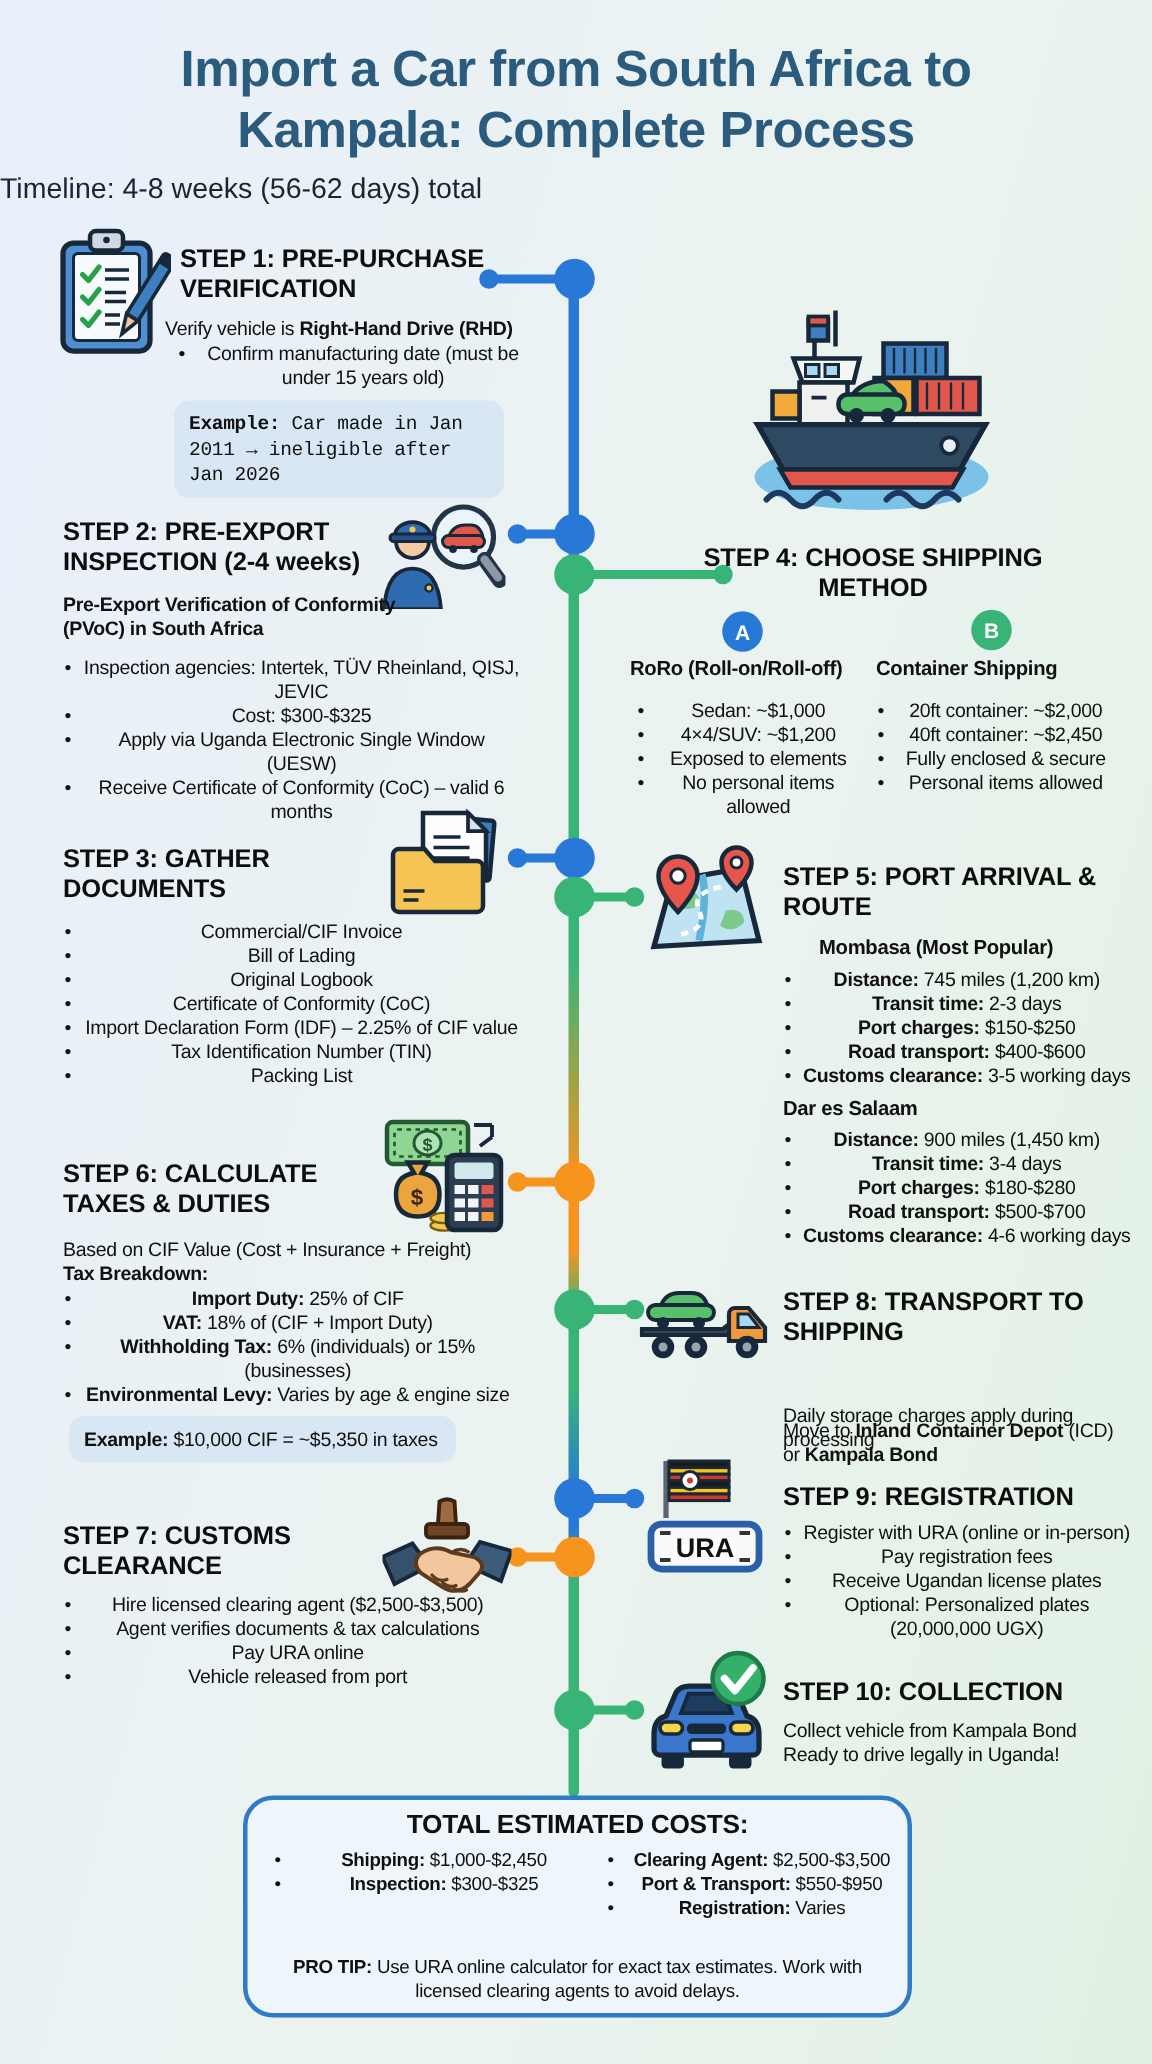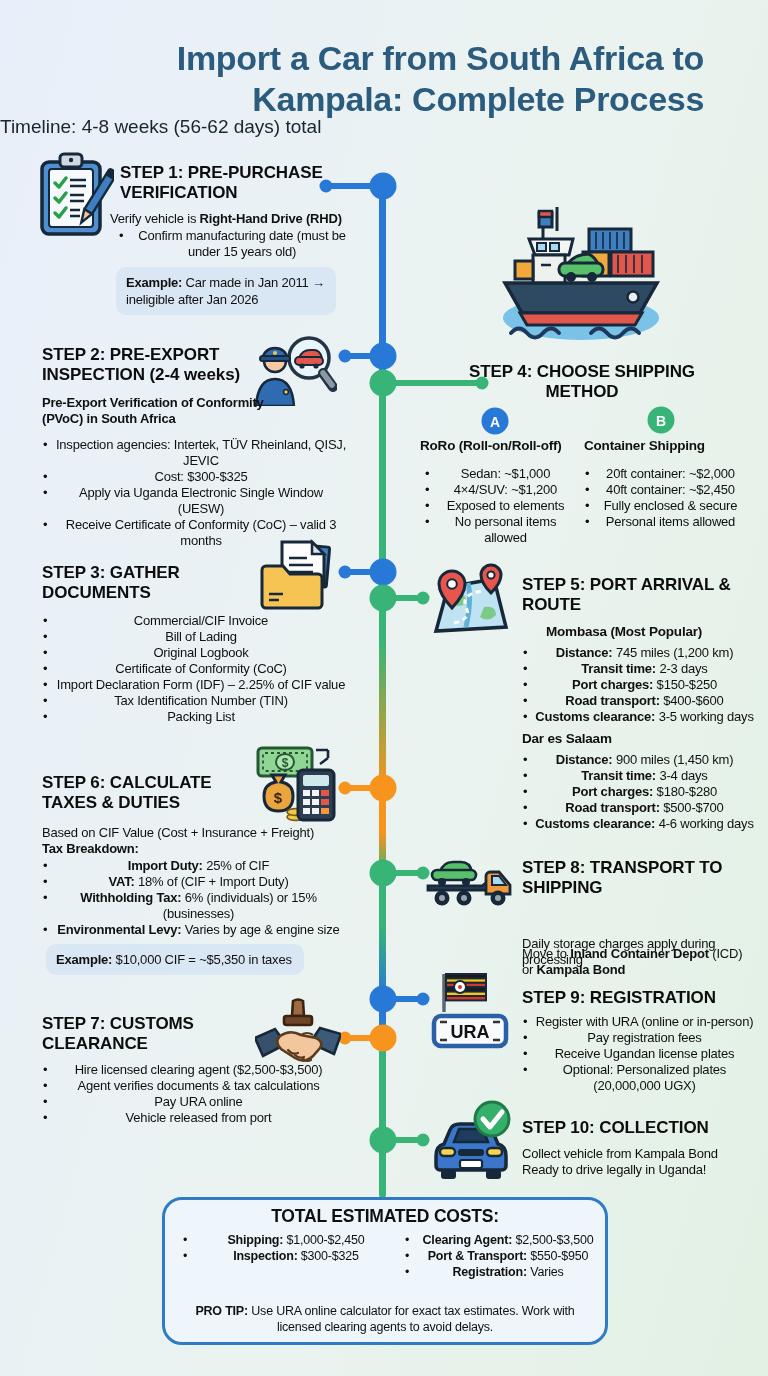--- a/index.html
+++ b/index.html
@@ -1,20 +1,20 @@
 <!DOCTYPE html>
 <html><head>
 <meta charset="utf-8">
 <style>
   html,body{margin:0;padding:0;}
   #canvas{position:relative;width:768px;height:1376px;overflow:hidden;
     background:linear-gradient(105deg,#e9effa 0%,#ebf3f0 55%,#e2f1e4 100%);
     font-family:"Liberation Sans",sans-serif;color:#101010;}
   .abs{position:absolute;}
-  .title{width:640px;left:64px;top:38px;text-align:right;font-size:34px;font-weight:bold;
+  .title{width:640px;left:64px;top:26px;text-align:center;font-size:34px;font-weight:bold;
     color:#2b5b7d;line-height:1.2;letter-spacing:-0.3px;}
   .subtitle{width:100%;left:0;top:116px;font-size:19px;color:#17262f;}
   .sh{font-size:17px;font-weight:bold;line-height:1.18;letter-spacing:-0.1px;color:#0d0d0d;}
   .body13{font-size:13px;line-height:16px;letter-spacing:-0.2px;margin:0;}
   .bl{list-style:none;margin:0;padding:0;font-size:13px;line-height:16px;letter-spacing:-0.2px;text-align:center;}
   .bl li{position:relative;padding-left:13px;}
   .bl li::before{content:"•";position:absolute;left:1px;top:0;}
   .ex-box{background:#d9e6f3;border-radius:10px;padding:7px 10px;font-size:13px;line-height:17px;letter-spacing:-0.2px;}
   .tl-line{left:379px;top:185px;width:7px;height:1013px;border-radius:4px;
     background:linear-gradient(180deg,
@@ -93,21 +93,21 @@
         <rect x="55" y="16" width="9" height="8" rx="2" fill="#16283a"></rect>
         <polygon points="55,64 64,64 59.5,77" fill="#f2c79a" stroke="#16283a" stroke-width="2.4"></polygon>
       </g>
     </svg>
   </div>
   <div class="abs sh" style="left:120px;top:163px;width:215px;">STEP 1: PRE-PURCHASE VERIFICATION</div>
   <p class="abs body13" style="left:110px;top:211px;width:245px;"><span>Verify vehicle is </span><b>Right-Hand Drive (RHD)</b></p>
   <ul class="abs bl" style="left:118px;top:228px;width:235px;">
     <li>Confirm manufacturing date (must be under 15 years old)</li>
   </ul>
-  <div class="abs ex-box" style="left:116px;top:267px;width:200px;"><b>Example:</b><span> Car made in Jan 2011 → ineligible after Jan 2026</span></div>
+  <div class="abs ex-box" style="left:116px;top:267px;width:200px;font-family:Liberation Mono, monospace;"><b>Example:</b><span> Car made in Jan 2011 → ineligible after Jan 2026</span></div>
 
   <div class="abs" style="left:497px;top:203px;">
     <svg width="168" height="142" viewBox="0 0 168 142">
       <ellipse cx="84" cy="115" rx="78" ry="22" fill="#7ac2e8"></ellipse>
       <path d="M46 8 v32 M60 4 v24" stroke="#16283a" stroke-width="3"></path>
       <rect x="42" y="10" width="13" height="14" fill="#3e7fc1" stroke="#16283a" stroke-width="3"></rect>
       <rect x="42" y="8" width="13" height="6" fill="#e2574c" stroke="#16283a" stroke-width="2.5"></rect>
       <polygon points="32,36 76,36 72,52 38,52" fill="#f4f6f4" stroke="#16283a" stroke-width="3"></polygon>
       <rect x="40" y="40" width="9" height="8" fill="#a9d9f0" stroke="#16283a" stroke-width="2"></rect>
       <rect x="53" y="40" width="9" height="8" fill="#a9d9f0" stroke="#16283a" stroke-width="2"></rect>
@@ -147,21 +147,21 @@
       <circle cx="22" cy="19" r="2" fill="#f2c94c"></circle>
       <path d="M3 72 q2 -27 19 -27 q17 0 19 27 z" fill="#2f6bb0" stroke="#16283a" stroke-width="2.5"></path>
       <circle cx="33" cy="58" r="2.4" fill="#f2c94c" stroke="#16283a" stroke-width="1.5"></circle>
     </svg>
   </div>
   <p class="abs body13" style="left:42px;top:395px;width:245px;font-weight:bold;">Pre-Export Verification of Conformity (PVoC) in South Africa</p>
   <ul class="abs bl" style="left:42px;top:437px;width:305px;">
     <li>Inspection agencies: Intertek, TÜV Rheinland, QISJ, JEVIC</li>
     <li>Cost: $300-$325</li>
     <li>Apply via Uganda Electronic Single Window (UESW)</li>
-    <li>Receive Certificate of Conformity (CoC) – valid 3 months</li>
+    <li>Receive Certificate of Conformity (CoC) – valid 6 months</li>
   </ul>
 
   <div class="abs sh" style="left:462px;top:362px;width:240px;text-align:center;">STEP 4: CHOOSE SHIPPING METHOD</div>
   <div class="abs badge c-blue" style="left:495px;top:421px;">
       <span>A</span>
     </div>
   <div class="abs badge c-green" style="left:661px;top:420px;">
       <span>B</span>
     </div>
   <div class="abs colname" style="left:420px;top:438px;width:160px;">RoRo (Roll-on/Roll-off)</div>

